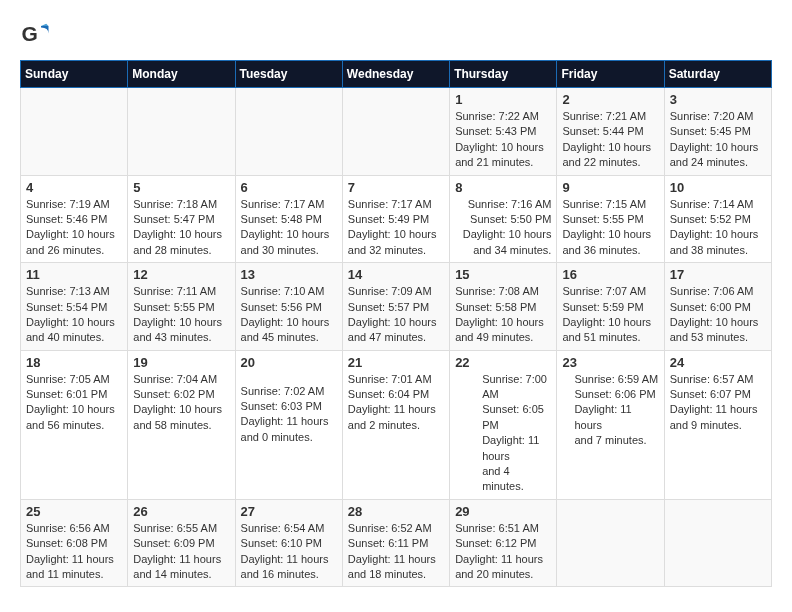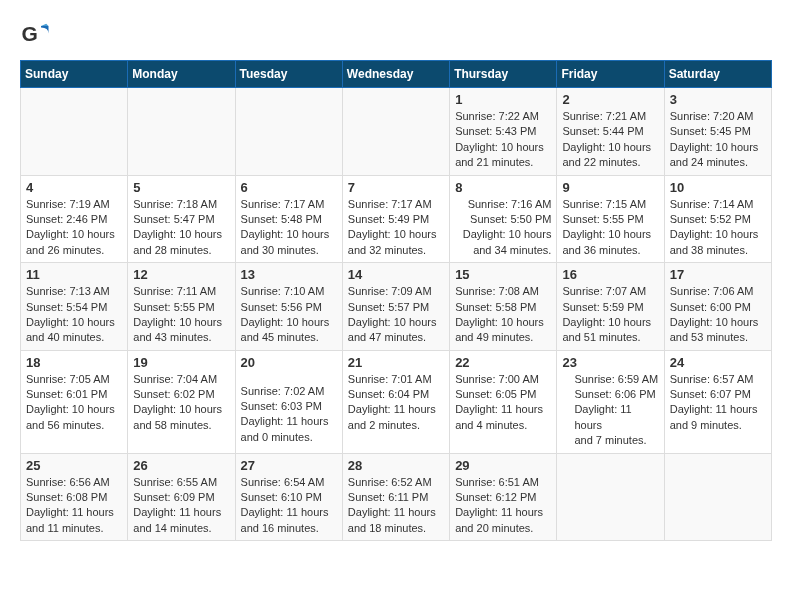--- a/index.html
+++ b/index.html
@@ -43,21 +43,21 @@
     .location {
       font-size: 16px;
       color: #555;
     }
     table {
       width: 100%;
       border-collapse: collapse;
       font-size: 11px;
     }
     thead th {
-      background: #0c4a6e;
+      background: #0f172a;
       color: white;
       padding: 6px 4px;
       text-align: left;
       font-size: 12px;
       font-weight: bold;
       border: 1px solid #1a6bb5;
     }
     tbody td {
       border: 1px solid #ddd;
       vertical-align: top;
@@ -146,21 +146,21 @@
           <div class="day-info" style="white-space: pre-line;">Sunrise: 7:20 AM
 Sunset: 5:45 PM
 Daylight: 10 hours
 and 24 minutes.</div>
         </td>
       </tr>
       <tr>
         <td>
           <span class="day-num">4</span>
           <div class="day-info" style="white-space: pre-line;">Sunrise: 7:19 AM
-Sunset: 2:46 PM
+Sunset: 5:46 PM
 Daylight: 10 hours
 and 26 minutes.</div>
         </td>
         <td>
           <span class="day-num">5</span>
           <div class="day-info" style="white-space: pre-line;">Sunrise: 7:18 AM
 Sunset: 5:47 PM
 Daylight: 10 hours
 and 28 minutes.</div>
         </td>
@@ -275,21 +275,21 @@
         </td>
         <td>
           <span class="day-num">21</span>
           <div class="day-info" style="white-space: pre-line;">Sunrise: 7:01 AM
 Sunset: 6:04 PM
 Daylight: 11 hours
 and 2 minutes.</div>
         </td>
         <td>
           <span class="day-num">22</span>
-          <div class="day-info" style="white-space: pre-line;">Sunrise: 7:00 AM
+          <div class="day-info" style="white-space: pre-line; margin-left: 27px;">Sunrise: 7:00 AM
 Sunset: 6:05 PM
 Daylight: 11 hours
 and 4 minutes.</div>
         </td>
         <td>
           <span class="day-num">23</span>
           <div class="day-info" style="white-space: pre-line; margin-left: 12px;">Sunrise: 6:59 AM
 Sunset: 6:06 PM
 Daylight: 11 hours
 and 7 minutes.</div>

